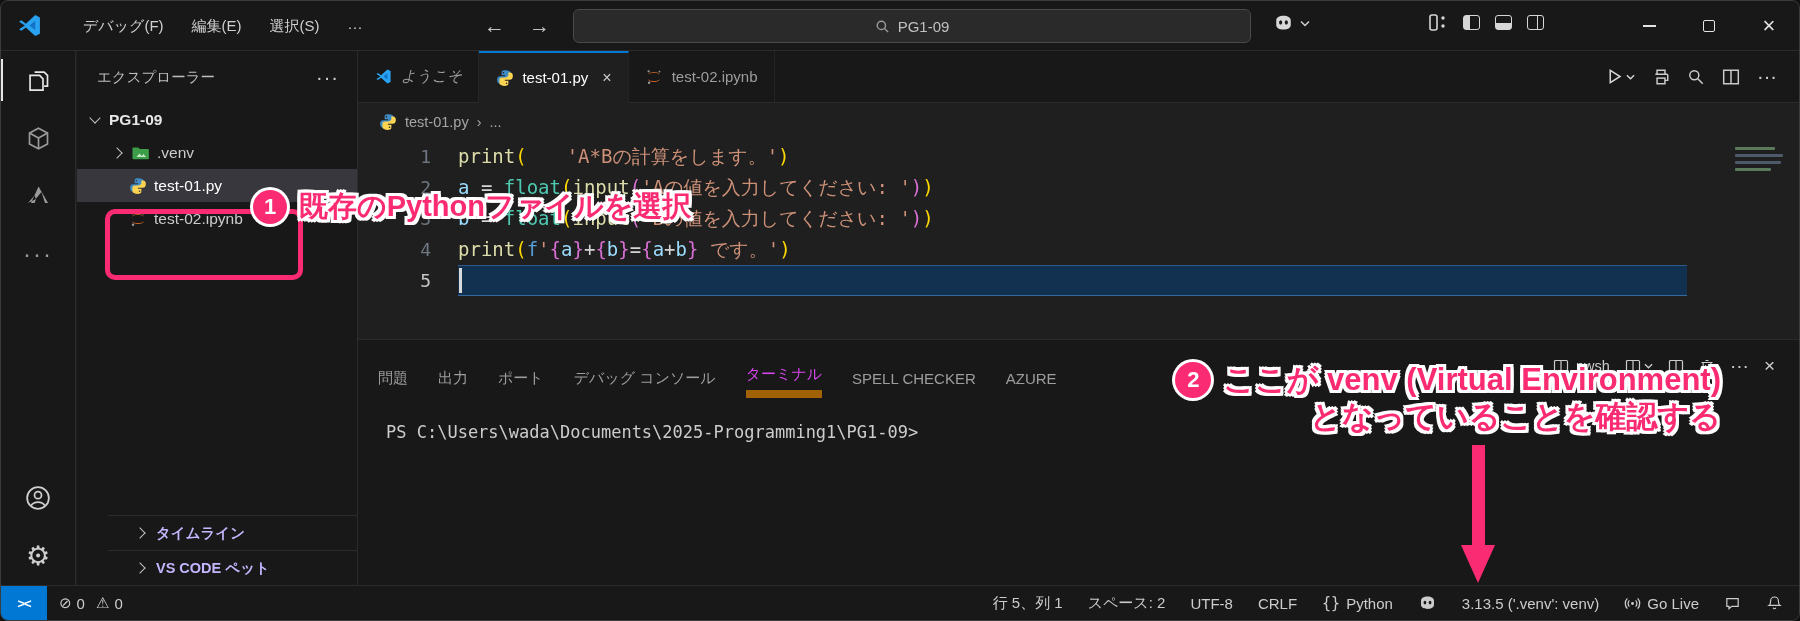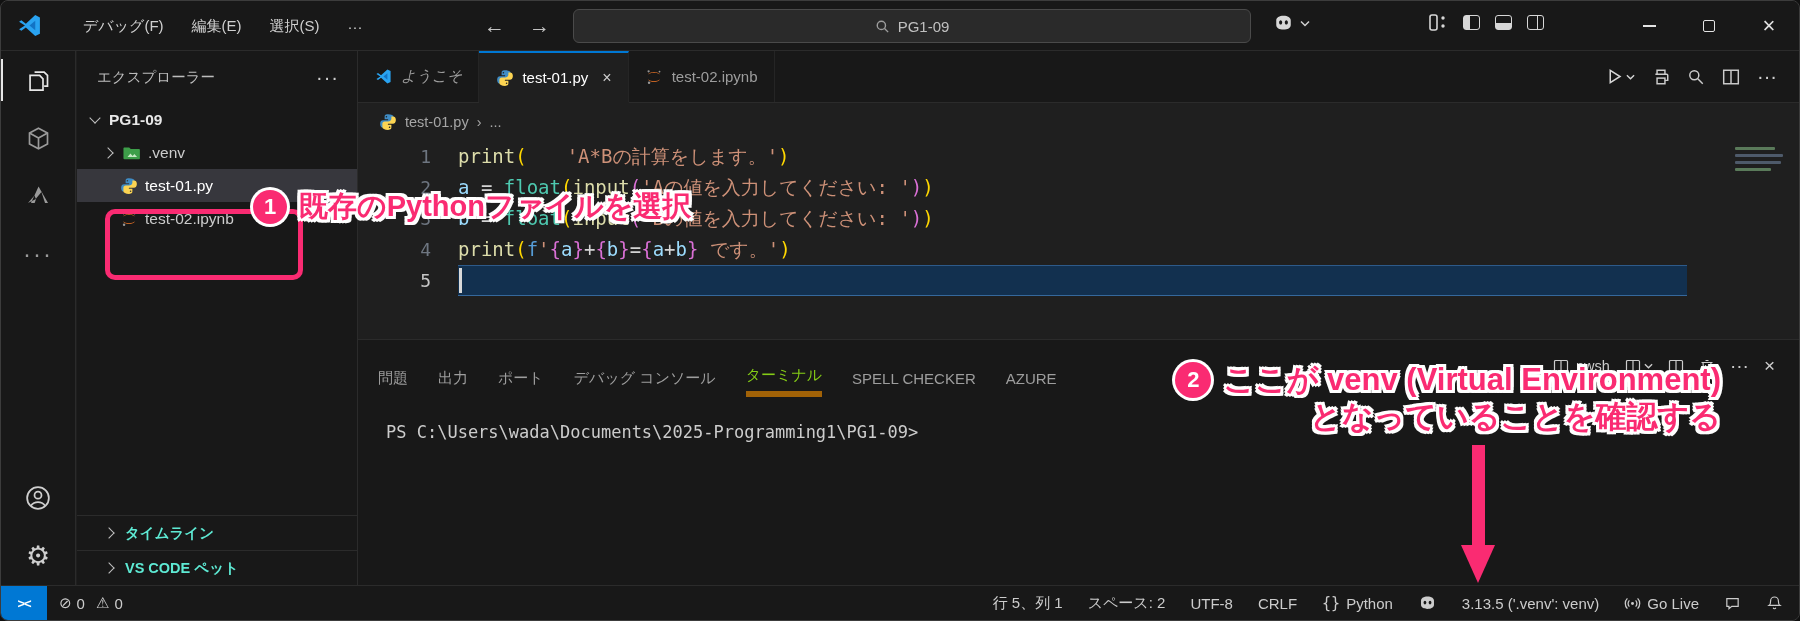--- a/index.html
+++ b/index.html
@@ -33,31 +33,31 @@
   .ab-item.active{color:#e7e7e7;}
   .ab-item.active::before{content:"";position:absolute;left:0;top:8px;bottom:8px;width:2px;background:#e7e7e7;}
   .ab-spacer{flex:1;}
   .ab-dots{font-size:24px;color:#9a9a9a;letter-spacing:2px;}
   .gear-glyph{font-size:27px;color:#cfcfcf;}
   
   .sidebar{position:absolute;left:76px;top:50px;width:281px;bottom:35px;background:#181818;border-right:1px solid #2b2b2b;}
   .sb-header{height:52px;display:flex;align-items:center;padding:0 18px 0 20px;font-size:14.5px;color:#bcbcbc;}
   .sb-header .dots{margin-left:auto;font-size:20px;color:#cfcfcf;letter-spacing:1px;}
   .tree{font-size:15.5px;color:#cccccc;}
-  .trow{height:33px;display:flex;align-items:center;padding-left:27px;gap:7px;}
+  .trow{height:33px;display:flex;align-items:center;padding-left:36px;gap:7px;}
   .trow.root{padding-left:14px;font-weight:bold;color:#e8e8e8;}
   .trow.selected{background:#37373d;color:#ffffff;}
   .chev{width:8px;height:8px;border-right:1.7px solid #c0c0c0;border-bottom:1.7px solid #c0c0c0;flex:0 0 auto;}
   .chev.right{transform:rotate(-45deg);margin-right:3px;}
   .chev.down{transform:rotate(45deg);margin-right:3px;margin-top:-3px;}
   .chev.placeholder{border:none;}
   .ticon{width:19px;height:19px;display:flex;align-items:center;justify-content:center;flex:0 0 auto;}
   .sb-sections{position:absolute;left:0;right:0;bottom:0;}
   .sb-section{height:35px;border-top:1px solid #2b2b2b;display:flex;align-items:center;gap:9px;padding-left:28px;
-    font-size:14.5px;font-weight:bold;color:#5eead4;}
+    font-size:14.5px;font-weight:bold;color:#c4b5fd;margin-left:31px;}
   
   .editor{position:absolute;left:357px;top:50px;right:0;height:288px;background:#1f1f1f;}
   .tabbar{height:52px;background:#181818;display:flex;align-items:stretch;border-bottom:1px solid #2b2b2b;}
   .tab{display:flex;align-items:center;gap:8px;padding:0 16px;font-size:15px;color:#9d9d9d;background:#181818;
     border-right:1px solid #252525;position:relative;}
   .tab.active{background:#1f1f1f;color:#ffffff;border-top:2px solid #0078d4;border-bottom:1px solid #1f1f1f;margin-bottom:-1px;}
   .tab.preview .tlabel{font-style:italic;}
   .tab .close{margin-left:6px;font-size:16px;color:#cccccc;}
   .editor-actions{margin-left:auto;display:flex;align-items:center;gap:17px;padding-right:22px;color:#d0d0d0;}
   .run-wrap{display:flex;align-items:center;gap:3px;}
@@ -69,21 +69,21 @@
   .ctext{white-space:pre;}
   .crow.current .cline{flex:1;margin-right:112px;height:31px;background:#12304f;
     box-shadow:inset 0 1px 0 #2d5a8a, inset 0 -1px 0 #35689c;position:relative;}
   .crow.current .cline::before{content:"";position:absolute;left:1px;top:3px;bottom:3px;width:3px;background:#d9d9d9;}
   .minimap{position:absolute;right:12px;top:96px;width:52px;}
   .minimap div{height:3px;margin-bottom:4px;border-radius:1px;}
   
   .panel{position:absolute;left:357px;top:338px;right:0;height:248px;background:#181818;border-top:1px solid #2b2b2b;}
   .ptabs{height:52px;display:flex;align-items:center;gap:30px;padding-left:20px;font-size:15px;color:#9d9d9d;}
   .ptab{padding:6px 0;}
-  .ptab.active{color:#84cc16;border-bottom:6px solid #a16207;}
+  .ptab.active{color:#d946ef;border-bottom:8px solid #a16207;}
   .ptoolbar{margin-left:auto;display:flex;align-items:center;gap:15px;padding-right:24px;color:#cccccc;}
   .shell-label{font-size:14.5px;color:#cccccc;margin-left:-8px;}
   .terminal{padding:30px 0 0 28px;font-family:"DejaVu Sans Mono",monospace;font-size:17px;color:#cccccc;}
   
   .statusbar{position:absolute;left:0;right:0;bottom:0;height:35px;background:#181818;border-top:1px solid #2b2b2b;
     display:flex;align-items:center;font-size:15px;color:#cccccc;}
   .remote{width:46px;height:100%;background:#0078d4;color:#fff;display:flex;align-items:center;justify-content:center;
     font-size:13px;font-weight:bold;letter-spacing:-1px;}
   .sleft{display:flex;align-items:center;gap:14px;padding-left:12px;}
   .sgroup{display:flex;align-items:center;gap:5px;}

